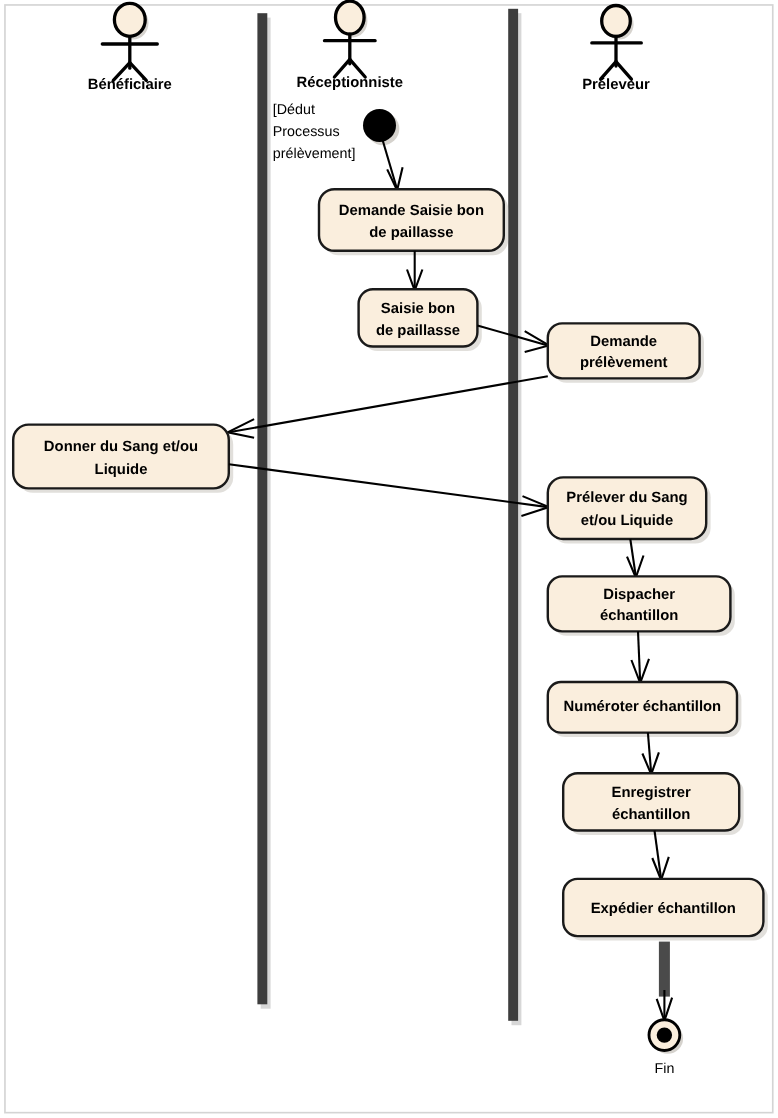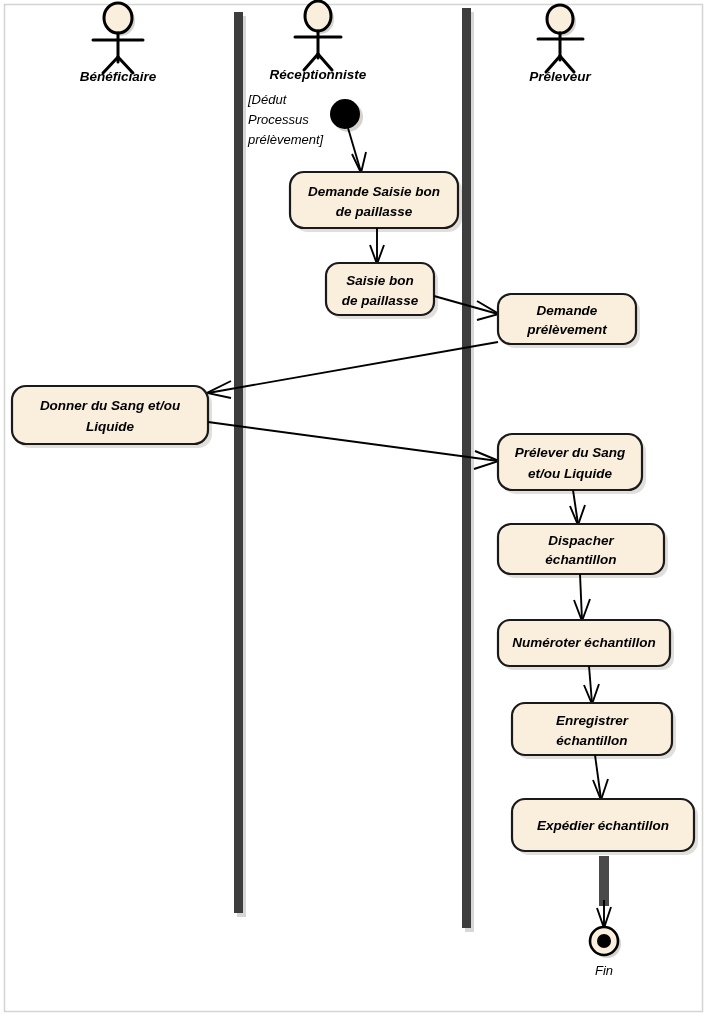--- a/index.html
+++ b/index.html
@@ -7,21 +7,20 @@
     padding: 0;
     background: #ffffff;
   }
   #diagram-root {
     position: relative;
     width: 707px;
     height: 1016px;
     background: #ffffff;
     font-family: "Liberation Sans", sans-serif;
     overflow: hidden;
-    font-style: italic;
   }
   svg#uml-canvas {
     display: block;
     width: 707px;
     height: 1016px;
   }
   .act-box-rect {
     fill: #faeedd;
     stroke: #1a1a1a;
     stroke-width: 2.2;

